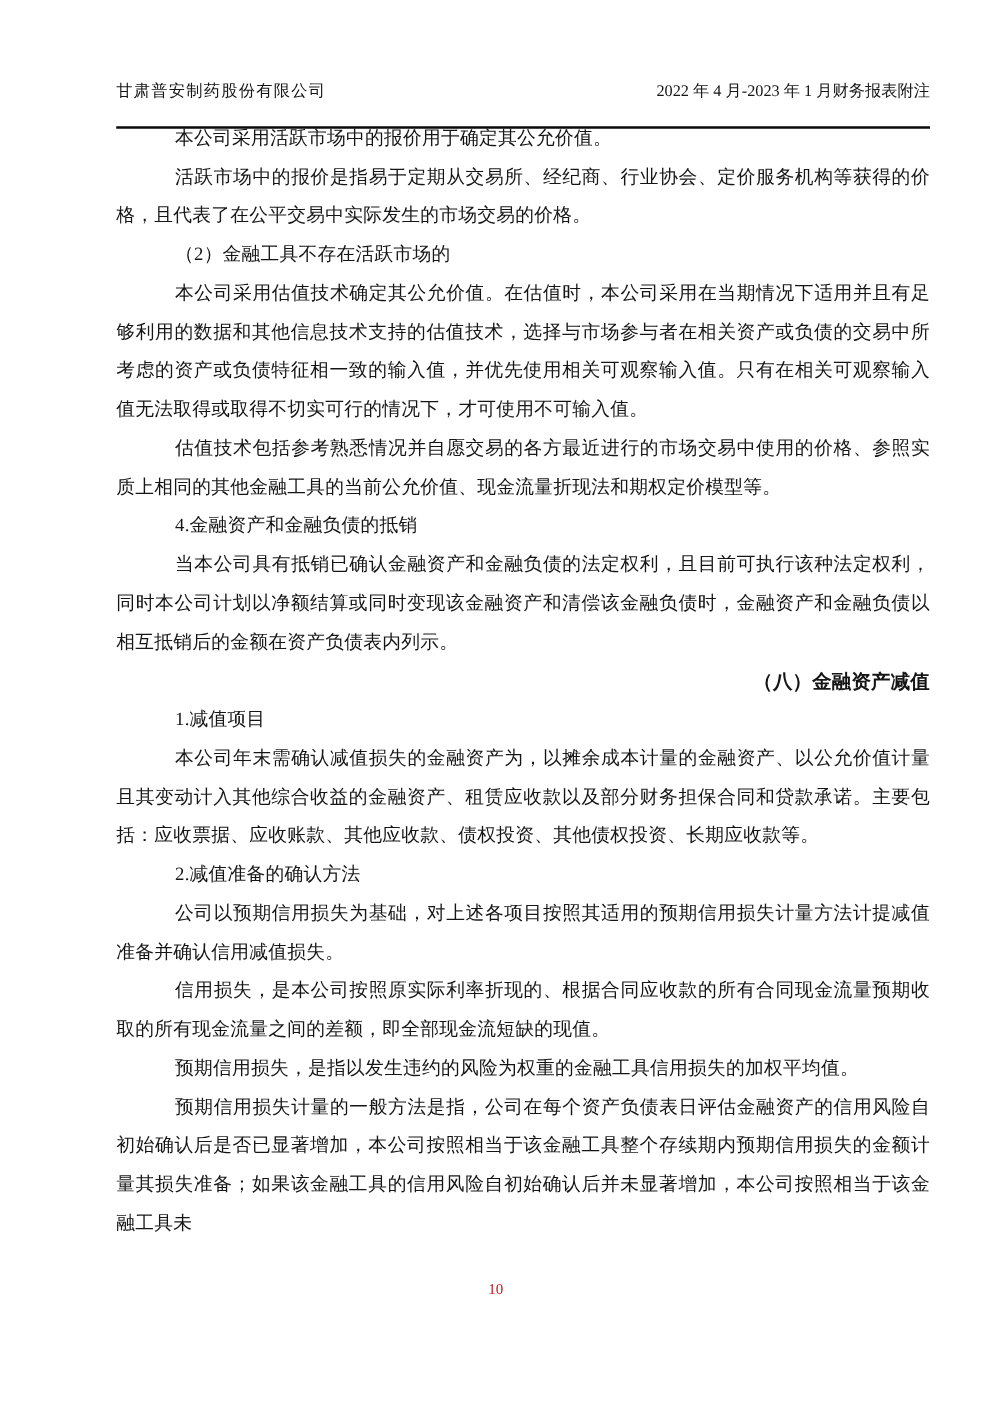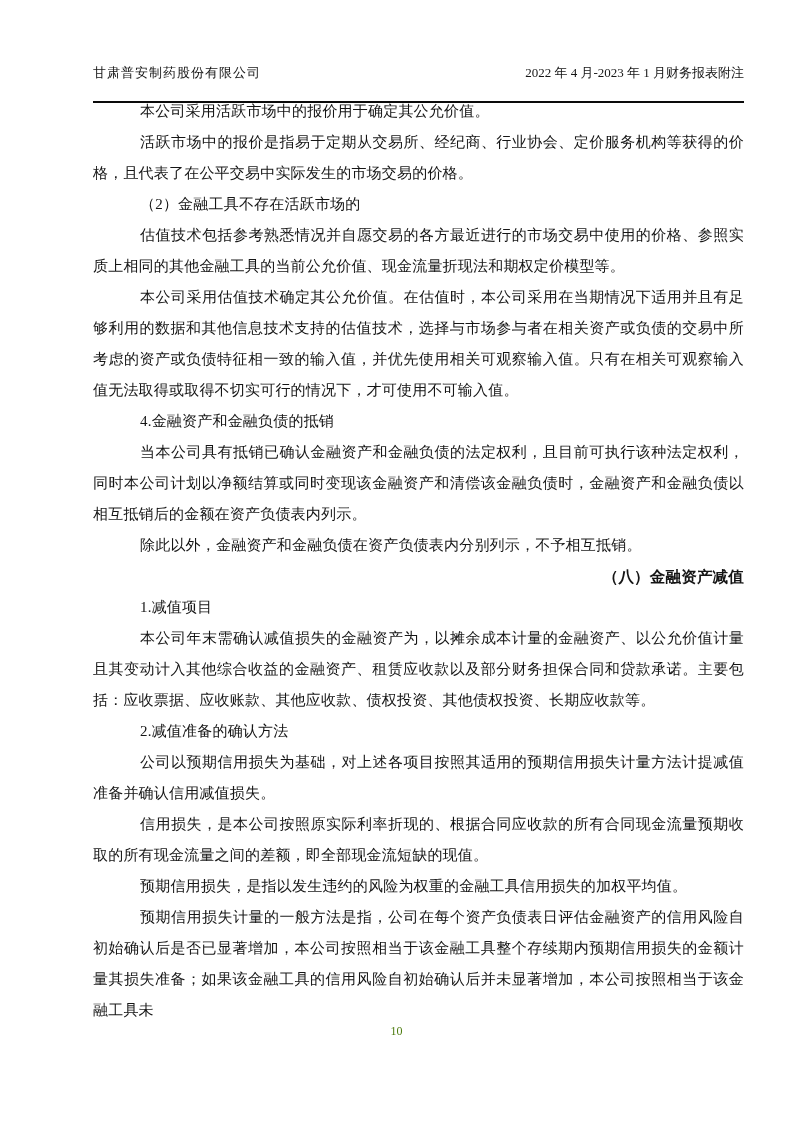--- a/index.html
+++ b/index.html
@@ -46,42 +46,41 @@
     font-size: 15.5px;
     text-align: right;
   }
   .footer {
     position: absolute;
     left: 0;
     top: 1024px;
     width: 100%;
     text-align: center;
     font-size: 12px;
-    color: #4d7c0f;
+    color: #b91c1c;
   }
 </style>
 </head>
 <body>
 
 <div class="page">
 
   <div class="header">
     <span class="company">甘肃普安制药股份有限公司</span>
     <span class="report-title">2022 年 4 月-2023 年 1 月财务报表附注</span>
   </div>
 
   <div class="doc-body">
     <p class="para">本公司采用活跃市场中的报价用于确定其公允价值。</p>
     <p class="para">活跃市场中的报价是指易于定期从交易所、经纪商、行业协会、定价服务机构等获得的价格，且代表了在公平交易中实际发生的市场交易的价格。</p>
     <p class="para">（2）金融工具不存在活跃市场的</p>
+    <p class="para">本公司采用估值技术确定其公允价值。在估值时，本公司采用在当期情况下适用并且有足够利用的数据和其他信息技术支持的估值技术，选择与市场参与者在相关资产或负债的交易中所考虑的资产或负债特征相一致的输入值，并优先使用相关可观察输入值。只有在相关可观察输入值无法取得或取得不切实可行的情况下，才可使用不可输入值。</p>
     <p class="para">估值技术包括参考熟悉情况并自愿交易的各方最近进行的市场交易中使用的价格、参照实质上相同的其他金融工具的当前公允价值、现金流量折现法和期权定价模型等。</p>
-    <p class="para">本公司采用估值技术确定其公允价值。在估值时，本公司采用在当期情况下适用并且有足够利用的数据和其他信息技术支持的估值技术，选择与市场参与者在相关资产或负债的交易中所考虑的资产或负债特征相一致的输入值，并优先使用相关可观察输入值。只有在相关可观察输入值无法取得或取得不切实可行的情况下，才可使用不可输入值。</p>
     <p class="para">4.金融资产和金融负债的抵销</p>
     <p class="para">当本公司具有抵销已确认金融资产和金融负债的法定权利，且目前可执行该种法定权利，同时本公司计划以净额结算或同时变现该金融资产和清偿该金融负债时，金融资产和金融负债以相互抵销后的金额在资产负债表内列示。</p>
-    <p class="para">除此以外，金融资产和金融负债在资产负债表内分别列示，不予相互抵销。</p>
     <p class="para heading">（八）金融资产减值</p>
     <p class="para">1.减值项目</p>
     <p class="para">本公司年末需确认减值损失的金融资产为，以摊余成本计量的金融资产、以公允价值计量且其变动计入其他综合收益的金融资产、租赁应收款以及部分财务担保合同和贷款承诺。主要包括：应收票据、应收账款、其他应收款、债权投资、其他债权投资、长期应收款等。</p>
     <p class="para">2.减值准备的确认方法</p>
     <p class="para">公司以预期信用损失为基础，对上述各项目按照其适用的预期信用损失计量方法计提减值准备并确认信用减值损失。</p>
     <p class="para">信用损失，是本公司按照原实际利率折现的、根据合同应收款的所有合同现金流量预期收取的所有现金流量之间的差额，即全部现金流短缺的现值。</p>
     <p class="para">预期信用损失，是指以发生违约的风险为权重的金融工具信用损失的加权平均值。</p>
     <p class="para">预期信用损失计量的一般方法是指，公司在每个资产负债表日评估金融资产的信用风险自初始确认后是否已显著增加，本公司按照相当于该金融工具整个存续期内预期信用损失的金额计量其损失准备；如果该金融工具的信用风险自初始确认后并未显著增加，本公司按照相当于该金融工具未</p>
   </div>
 

